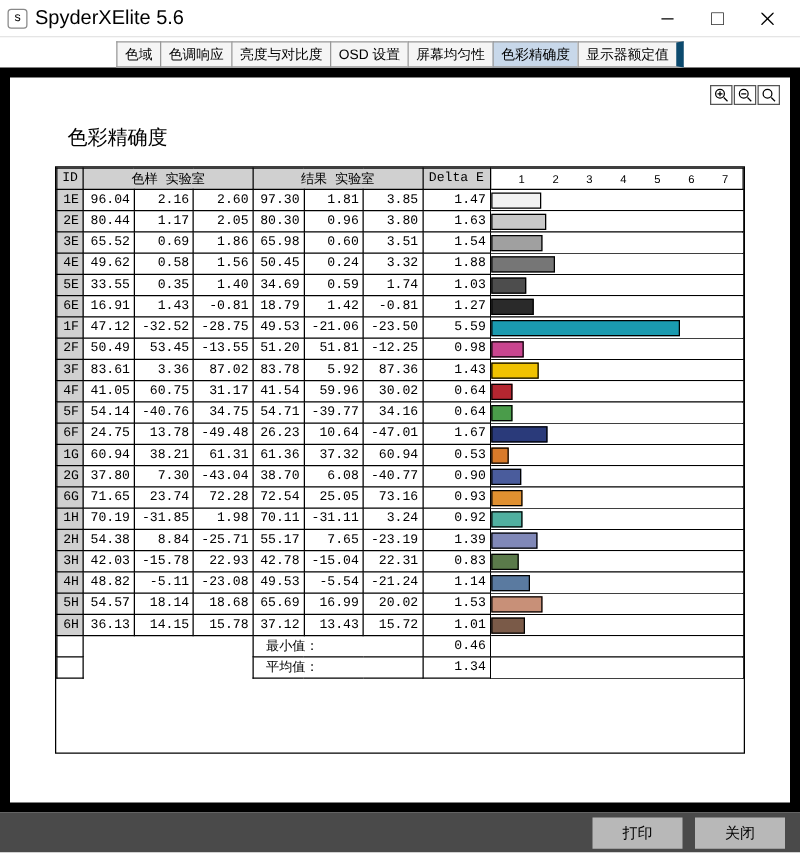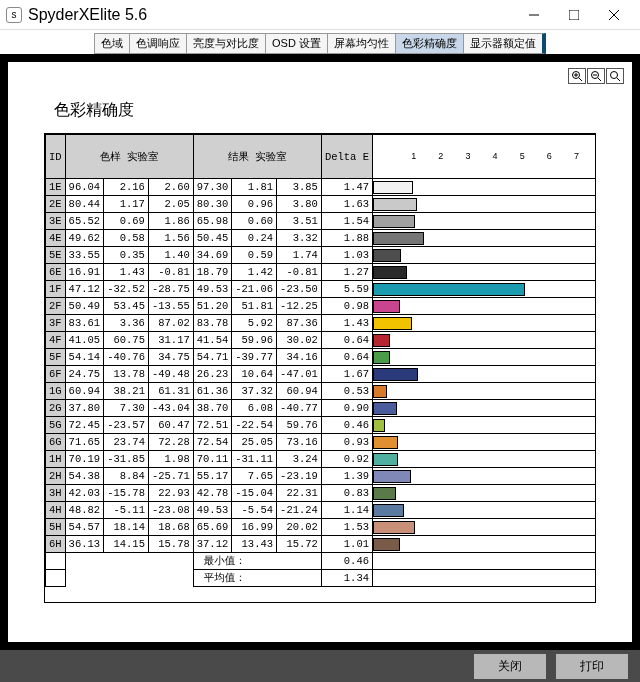--- a/index.html
+++ b/index.html
@@ -4,38 +4,38 @@
 <style>
 *{margin:0;padding:0;box-sizing:border-box;font-family:"Microsoft YaHei",Arial,sans-serif}
 body{background:#fff;width:640px;height:682px;overflow:hidden}
 .titlebar{height:30px;display:flex;align-items:center;padding:0 6px;border-bottom:1px solid #ddd}
 .titlebar .icon{width:16px;height:16px;border:1px solid #888;border-radius:3px;display:flex;align-items:center;justify-content:center;font-size:10px;margin-right:6px}
 .titlebar .title{font-size:16px;flex:1}
 .winbtn{width:40px;height:28px;display:flex;align-items:center;justify-content:center;cursor:pointer}
 .winbtn svg{width:10px;height:10px}
 .tabbar{height:24px;display:flex;justify-content:center;align-items:flex-end;font-size:11px;background:#fff}
 .tab{padding:2px 6px;border:1px solid #999;border-right:none;background:#f5f5f5;cursor:pointer}
-.tab:last-child{border-right:4px solid #0c4a6e}
+.tab:last-child{border-right:6px solid #0c4a6e}
 .tab.active{background:#c8d8ea}
 .content-wrap{background:#000;padding:8px;height:596px}
 .content-inner{background:#fff;height:100%;position:relative;padding:8px}
 .zoombar{position:absolute;top:6px;right:8px;display:flex;gap:1px}
 .zoombtn{width:18px;height:16px;border:1px solid #555;background:#fff;display:flex;align-items:center;justify-content:center;cursor:pointer}
 .zoombtn svg{width:12px;height:12px}
 .page-title{font-size:16px;margin:30px 0 12px 38px}
 .data-area{margin:0 28px;border:1px solid #000;max-height:470px;height:470px}
 table{border-collapse:collapse;font-size:10.5px;width:100%}
 th,td{border:1px solid #000;padding:0 3px;height:17px;white-space:nowrap;text-align:right;font-family:"Courier New",monospace}
 th{background:#d0d0d0;text-align:center;font-weight:normal}
 td.id{background:#d0d0d0;text-align:right;width:20px}
 td.num{width:38px}
 td.de{width:38px}
 td.chart{padding:0;position:relative;background:#fff}
 .bar{height:13px;margin:1px 0}
-.axis{font-size:9px;text-align:left;padding:16px}
+.axis{font-size:9px;text-align:left;padding:0}
 .axis span{display:inline-block}
 .sumlbl{text-align:left;padding-left:10px}
 .footer{height:32px;background:#4a4a4a;display:flex;justify-content:flex-end;align-items:center;padding:0 12px;gap:10px}
 .fbtn{background:#b8b8b8;border:none;padding:4px 24px;font-size:12px;cursor:pointer}
 </style>
 </head>
 <body>
 
 <div class="titlebar">
  <div class="icon">s</div>
@@ -280,33 +280,20 @@
               <td class="num">-43.04</td>
               <td class="num">38.70</td>
               <td class="num">6.08</td>
               <td class="num">-40.77</td>
               <td class="de">0.90</td>
               <td class="chart">
                 <div class="bar" style="width:24.42857142857143px;background:#4a5c9c;border:1px solid #000"></div>
               </td>
             </tr>
             <tr>
-              <td class="id">5G</td>
-              <td class="num">72.45</td>
-              <td class="num">-23.57</td>
-              <td class="num">60.47</td>
-              <td class="num">72.51</td>
-              <td class="num">-22.54</td>
-              <td class="num">59.76</td>
-              <td class="de">0.46</td>
-              <td class="chart">
-                <div class="bar" style="width:12.485714285714286px;background:#a0c040;border:1px solid #000"></div>
-              </td>
-            </tr>
-            <tr>
               <td class="id">6G</td>
               <td class="num">71.65</td>
               <td class="num">23.74</td>
               <td class="num">72.28</td>
               <td class="num">72.54</td>
               <td class="num">25.05</td>
               <td class="num">73.16</td>
               <td class="de">0.93</td>
               <td class="chart">
                 <div class="bar" style="width:25.242857142857144px;background:#e09030;border:1px solid #000"></div>
@@ -404,15 +391,15 @@
               <td class="de">1.34</td>
               <td class="chart"></td>
             </tr>
           </tbody>
         </table>
   </div>
  </div>
 </div>
 
 <div class="footer">
+ <button class="fbtn">打印</button>
  <button class="fbtn">关闭</button>
- <button class="fbtn">打印</button>
 </div>
 
 </body></html>

